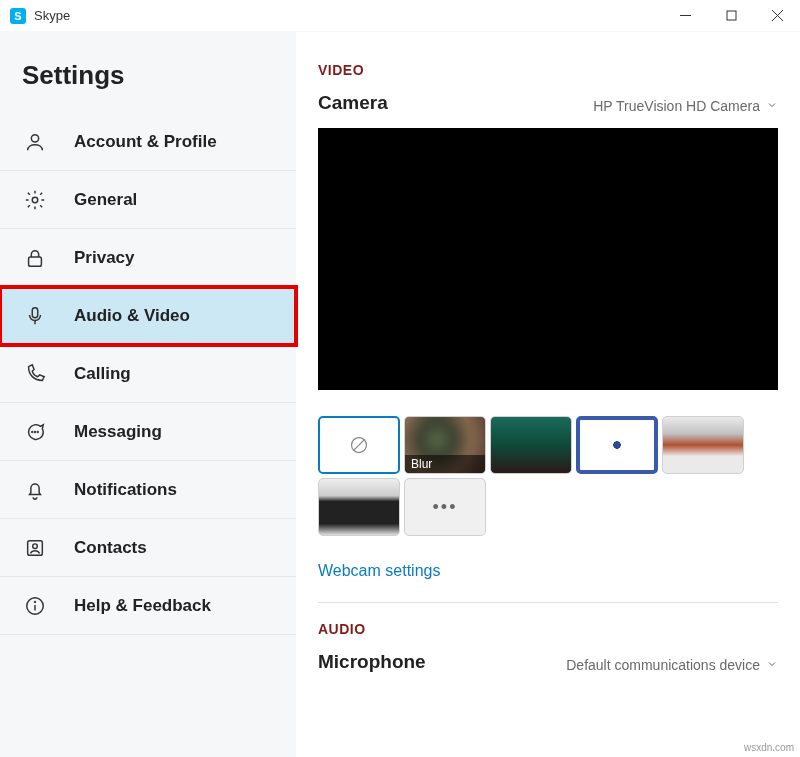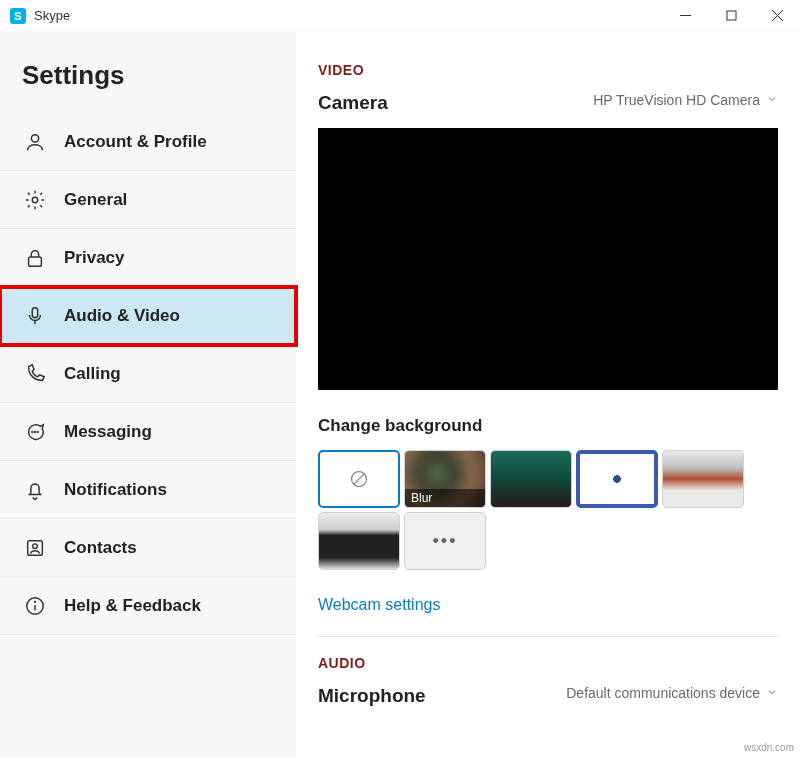--- a/index.html
+++ b/index.html
@@ -69,21 +69,21 @@
       padding: 28px 0 22px 22px;
       font-size: 26px;
       font-weight: 700;
       color: #222;
     }
     .sidebar-item {
       height: 58px;
       display: flex;
       align-items: center;
       padding-left: 24px;
-      gap: 18px;
+      gap: 28px;
       border-bottom: 1px solid #e5e8eb;
       cursor: pointer;
     }
     .sidebar-item:first-of-type {
       border-top: 1px solid #e5e8eb;
     }
     .sidebar-item .label {
       font-size: 17px;
       font-weight: 650;
       color: #222;
@@ -121,21 +121,21 @@
     .section-heading {
       text-transform: uppercase;
       letter-spacing: 0.5px;
       color: #7f1d1d;
       font-size: 14px;
       font-weight: 600;
       margin-bottom: 14px;
     }
     .row-line {
       display: flex;
-      align-items: flex-start;
+      align-items: flex-end;
       justify-content: space-between;
       margin-bottom: 14px;
     }
     .row-label {
       font-size: 19px;
       font-weight: 700;
     }
     .dropdown {
       display: flex;
       align-items: center;
@@ -387,21 +387,20 @@
         <span class="chev">
           <svg width="12" height="12" viewBox="0 0 24 24" fill="none" stroke="#6a6a6a" stroke-width="2">
               <polyline points="6 9 12 15 18 9"></polyline>
             </svg>
         </span>
       </div>
     </div>
 
     <div class="camera-preview"></div>
 
-    <div class="subheading">Change background</div>
 
     <div class="bg-grid">
       <div class="bg-option none">
         <svg viewBox="0 0 24 24">
             <circle cx="12" cy="12" r="9"></circle>
             <line x1="5" y1="19" x2="19" y2="5"></line>
           </svg>
       </div>
       <div class="bg-option blur-opt">
         <div class="caption">Blur</div>

